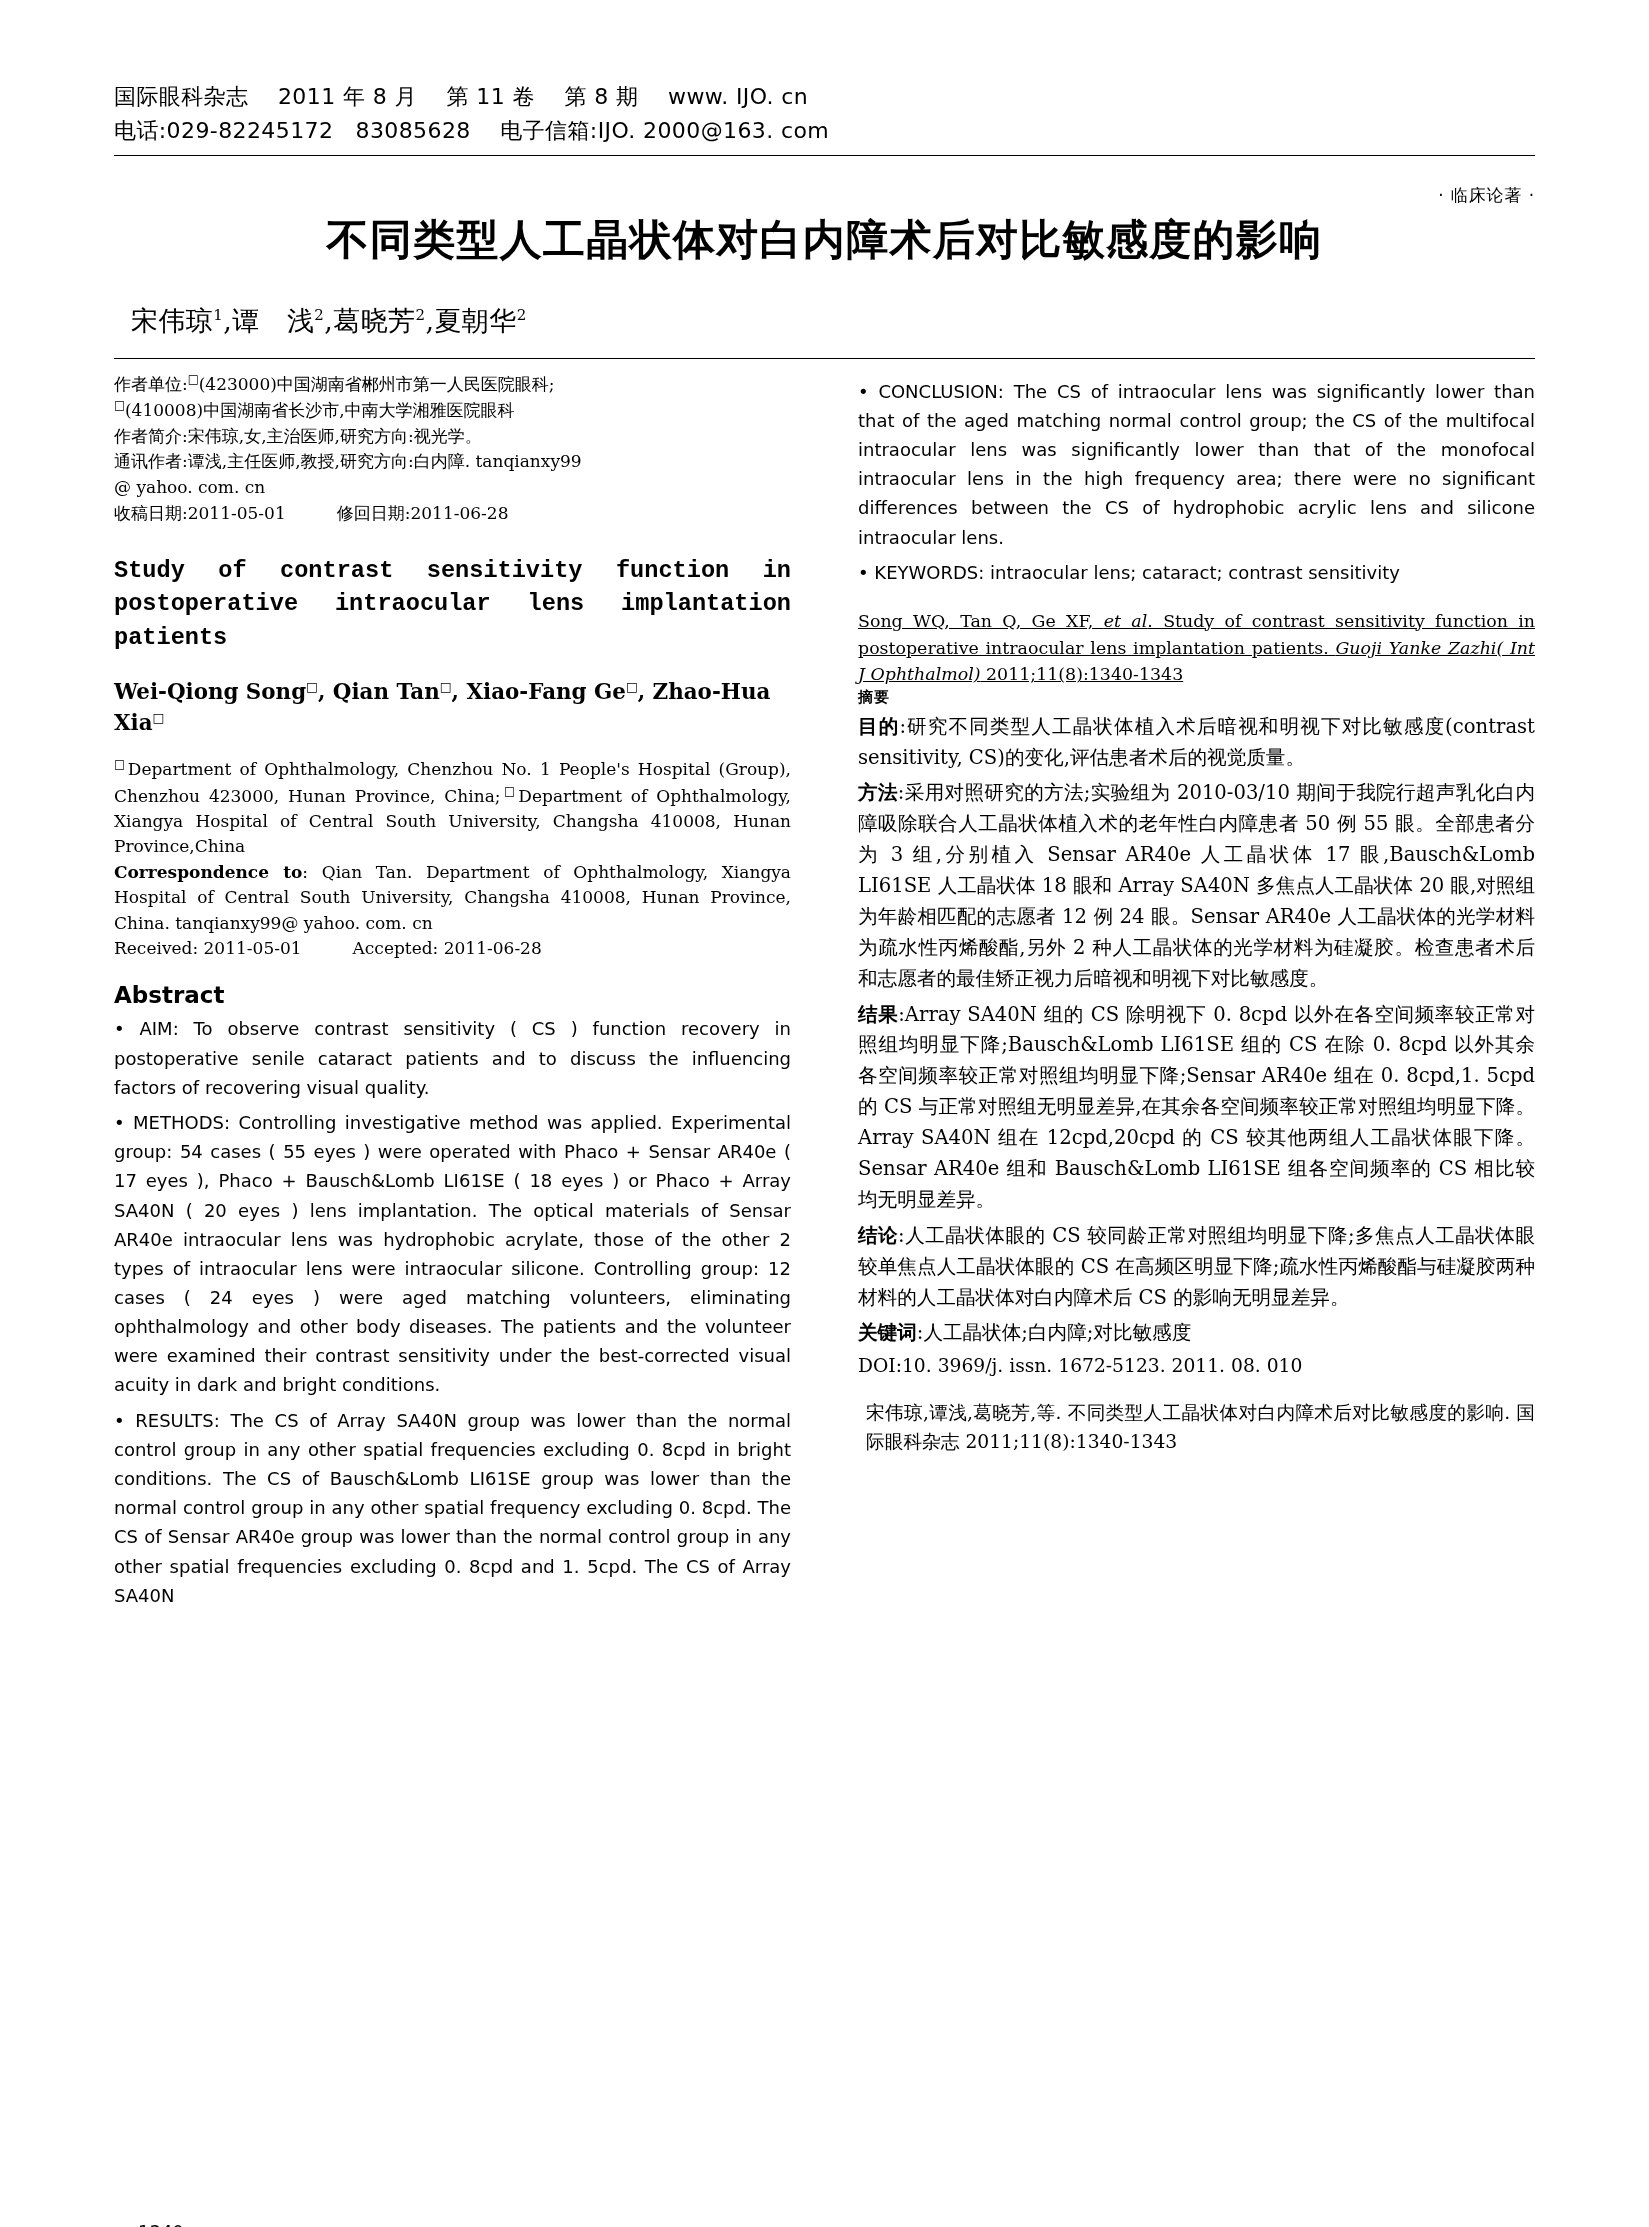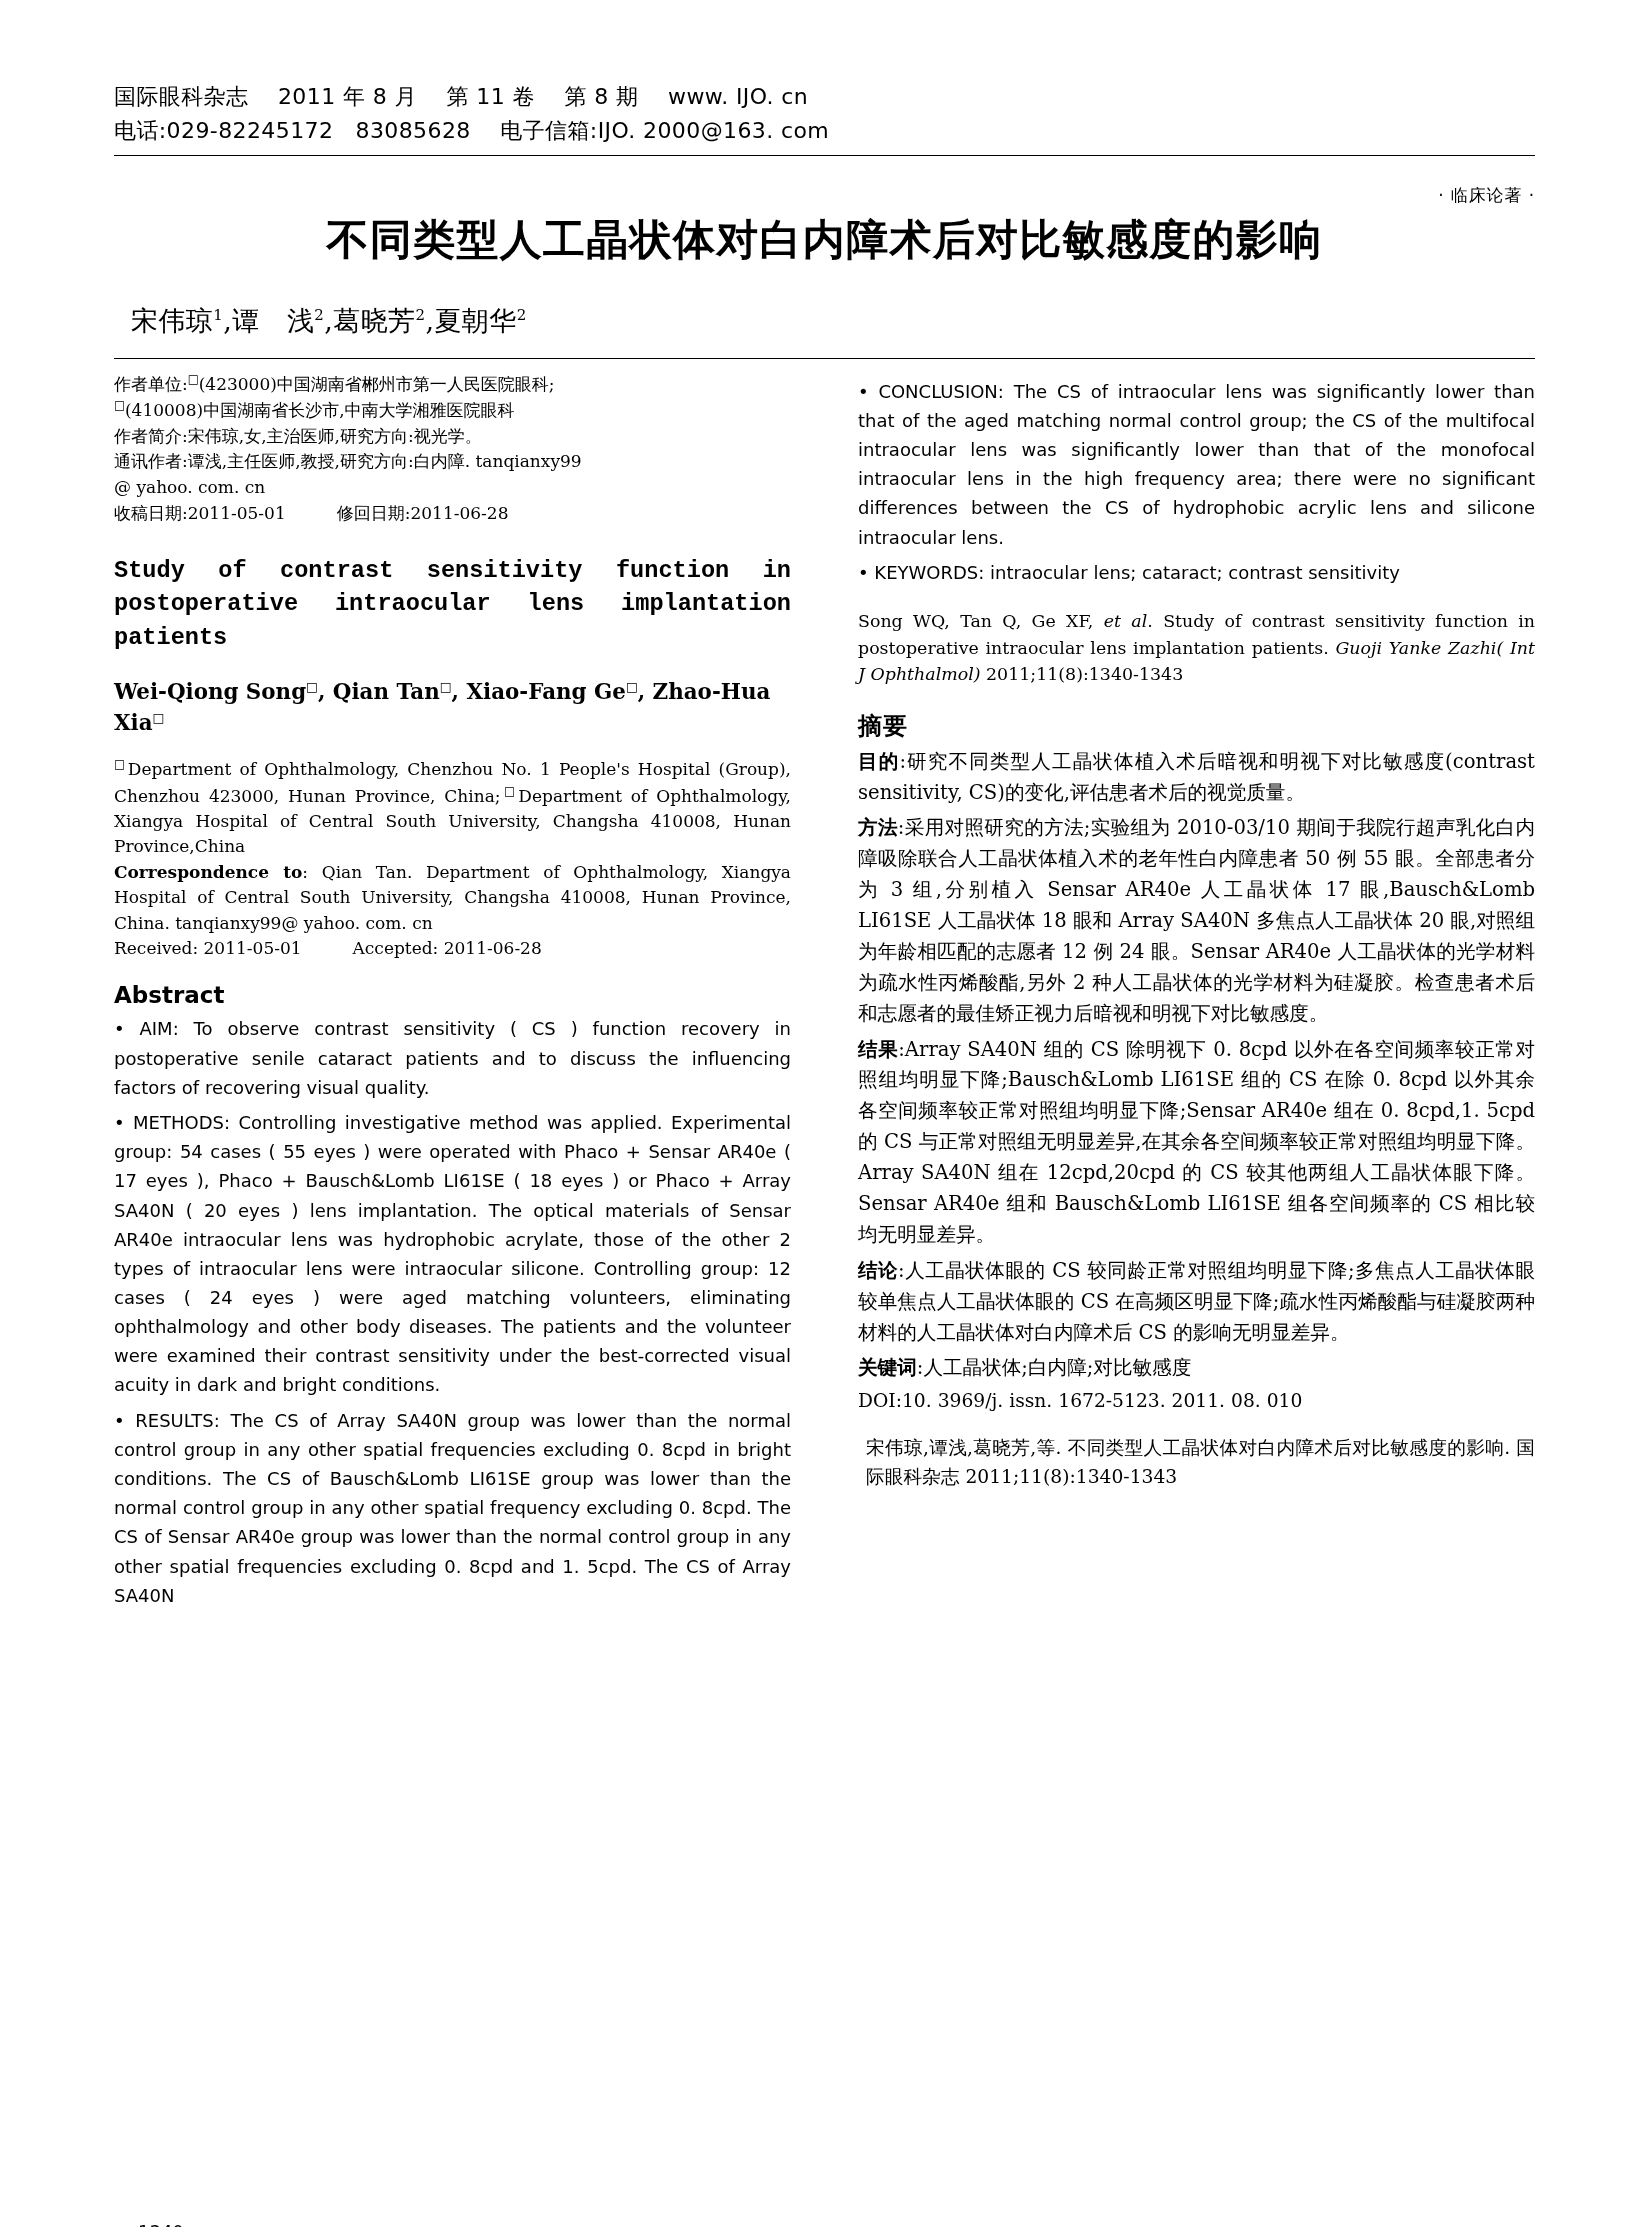--- a/index.html
+++ b/index.html
@@ -140,28 +140,28 @@
     text-align: justify;
     margin-top: 6.2px;
   }
 
   .cite-en {
     font-family: "DejaVu Serif", serif;
     font-size: 17.4px;
     line-height: 1.55;
     text-align: justify;
     margin-top: 20.5px;
+    text-decoration: underline;
   }
   .cite-en i { font-style: italic; }
 
   .h-zhaiyao {
     font-family: Liberation Sans, sans-serif;
     font-weight: bold;
-    font-size: 24px;
-    margin-top: 22px;
+    font-size: 15px;
     letter-spacing: 0.9px;
   }
   .zh-p {
     font-family: "DejaVu Serif", serif;
     font-size: 19.6px;
     line-height: 1.58;
     text-align: justify;
     margin-top: 4.5px;
     letter-spacing: 0px;
   }

